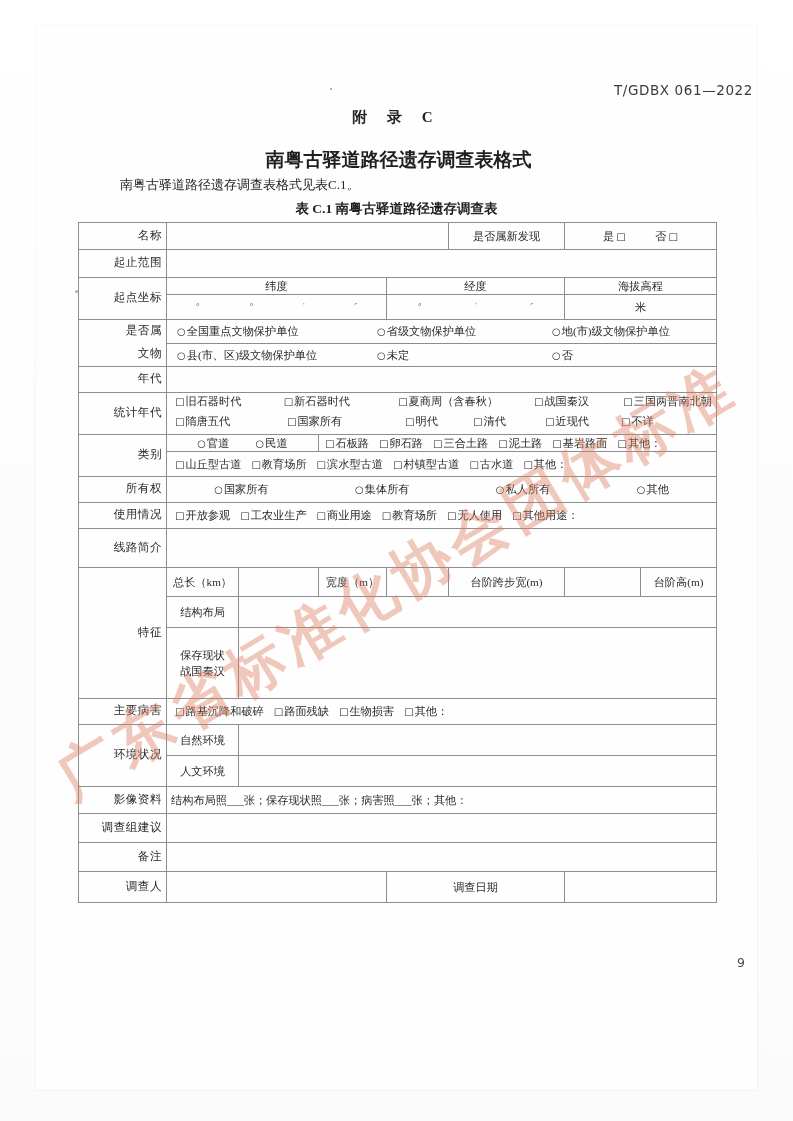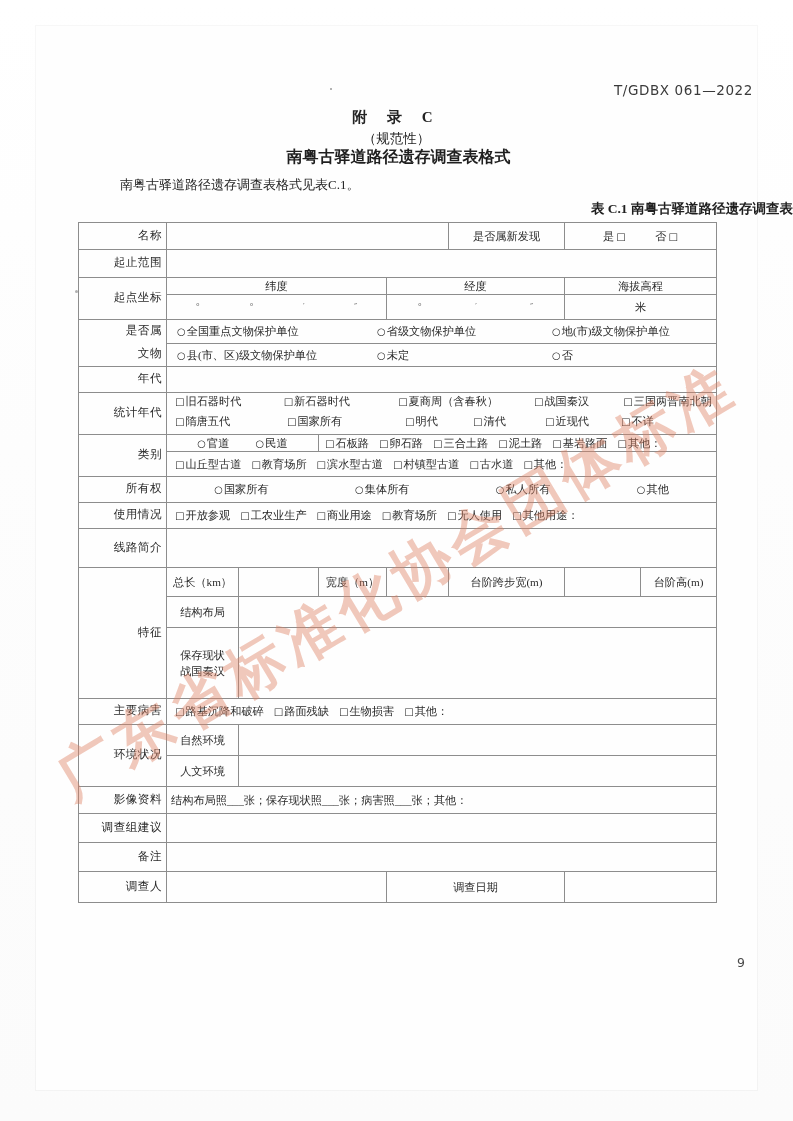--- a/index.html
+++ b/index.html
@@ -93,36 +93,36 @@
     left: 0; right: 0;
     text-align: center;
     font-size: 13.5px;
     color: #232323;
   }
   .annex-name {
     position: absolute;
     top: 147px;
     left: 4px; right: 0;
     text-align: center;
-    font-size: 16px;
+    font-size: 19px;
     font-weight: 700;
     color: #1f1f1f;
   }
   .intro-line {
     position: absolute;
     top: 176px;
     left: 120px;
     font-size: 13px;
     color: #262626;
   }
   .table-caption {
     position: absolute;
     top: 200px;
     left: 0; right: 0;
-    text-align: right;
+    text-align: center;
     font-size: 13.5px;
     font-weight: 700;
     color: #1f1f1f;
   }
   .page-no {
     position: absolute;
     right: 48px;
     top: 955px;
     font-family: "DejaVu Sans", sans-serif;
     font-size: 12.5px;
@@ -196,21 +196,20 @@
 <div class="page">
   <div class="scan-tint"></div>
   <div class="sheet"></div>
 
   <div class="speck"></div>
   <div class="speck2"></div>
 
   <div class="doc-code">T/GDBX 061—2022</div>
 
   <div class="annex-title">附 录 C</div>
-  <div class="annex-kind">（规范性）</div>
   <div class="annex-name">南粤古驿道路径遗存调查表格式</div>
   <div class="intro-line">南粤古驿道路径遗存调查表格式见表C.1。</div>
   <div class="table-caption">表 C.1 南粤古驿道路径遗存调查表</div>
 
   <table class="survey-table">
     <colgroup>
       <col style="width:88px">
       <col style="width:72px">
       <col style="width:80px">
       <col style="width:68px">

